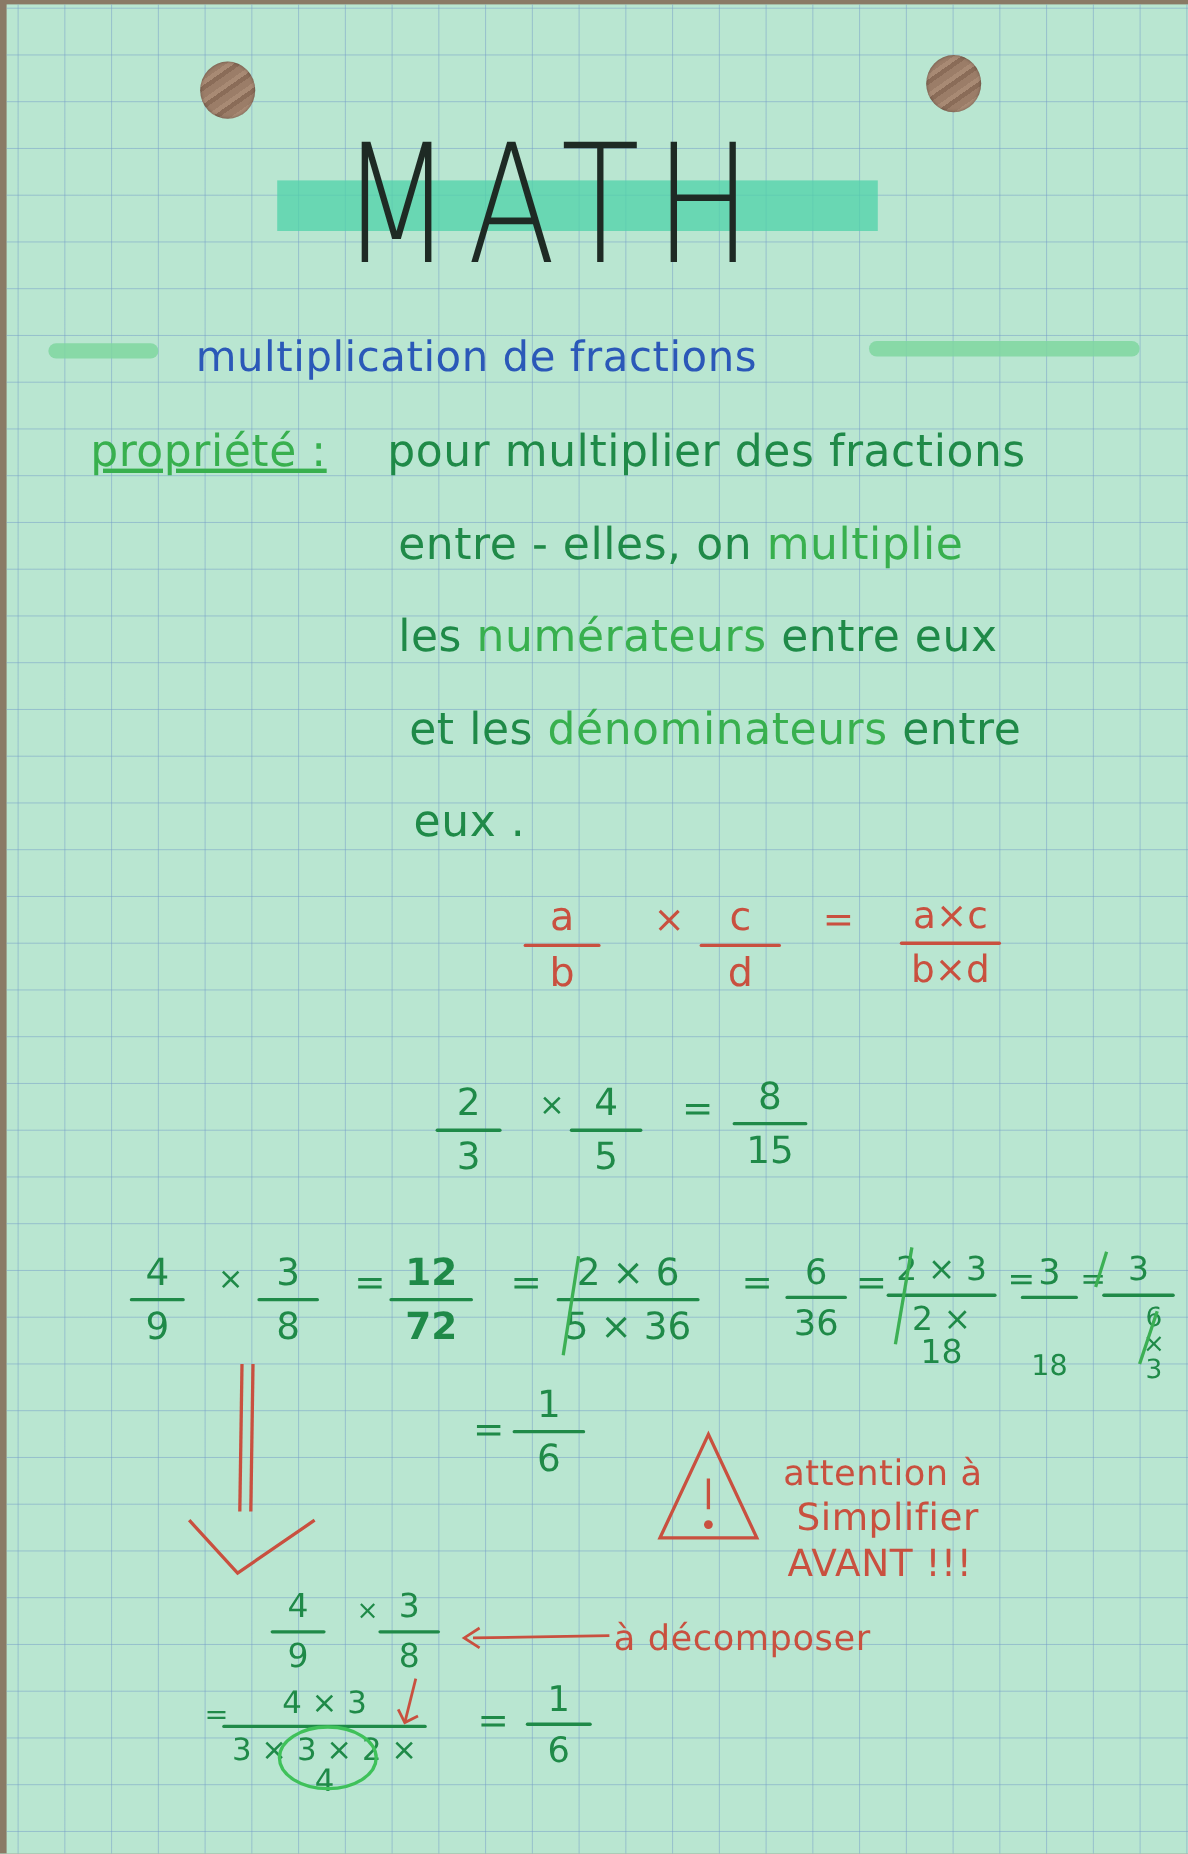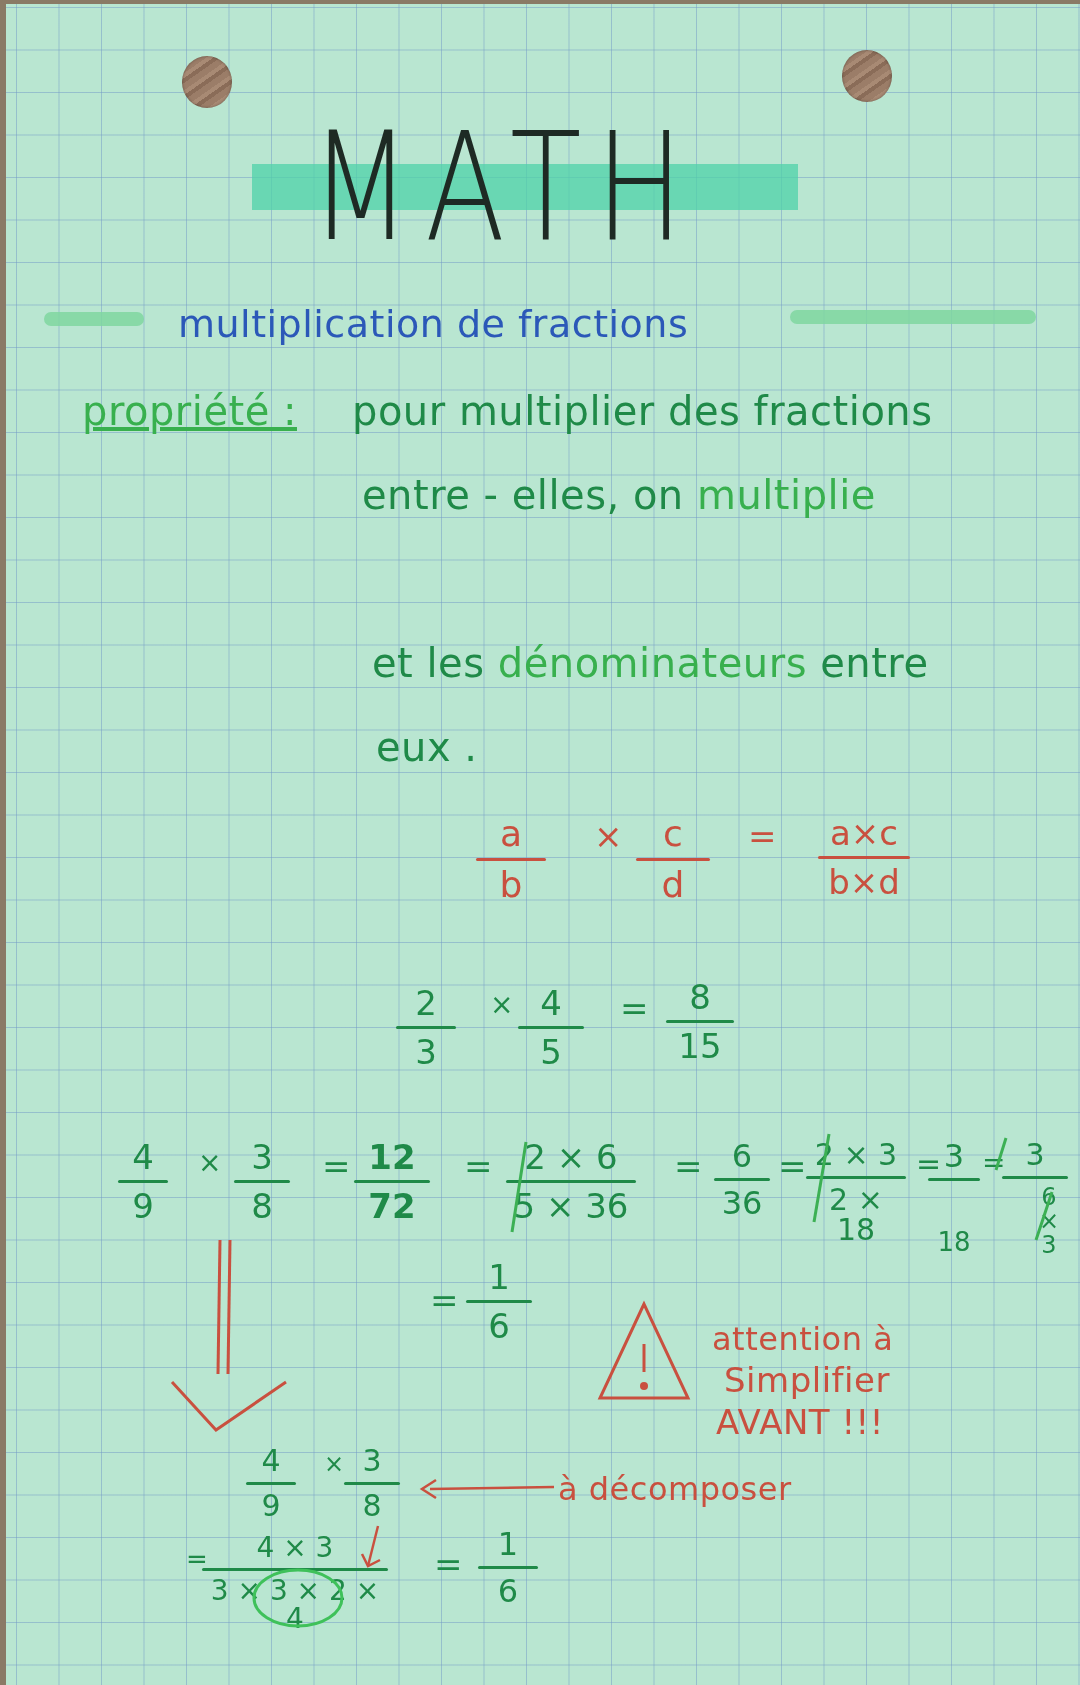--- a/index.html
+++ b/index.html
@@ -56,20 +56,23 @@
   <div class="abs hand subtitle" style="left:172px; top:298px;">multiplication de fractions</div>
 
   <div class="abs hand green1 txt-lg" style="left:76px; top:384px;text-decoration:underline;">propriété :</div>
 
   <div class="abs hand txt-lg" style="left:356px; top:468px;">
     <span class="green2">entre - elles, on </span><span class="green1">multiplie</span>
   </div>
   <div class="abs hand txt-lg" style="left:346px; top:384px;">
     <span class="green2">pour </span><span class="green2">multiplier</span><span class="green2"> des </span><span class="green2">fractions</span>
   </div>
+  <div class="abs hand txt-lg" style="left:356px; top:552px;">
+    <span class="green2">les </span><span class="green1">numérateurs</span><span class="green2"> entre eux</span>
+  </div>
   <div class="abs hand txt-lg" style="left:366px; top:636px;">
     <span class="green2">et les </span><span class="green1">dénominateurs</span><span class="green2"> entre</span>
   </div>
   <div class="abs hand txt-lg green2" style="left:370px; top:720px;">eux .</div>
 
 
   <div class="frac red" style="left:470px; top:812px; width:70px; font-size:36px;">
     <span class="num">a</span>
     <span class="bar" style="background:#c9503f;"></span>
     <span class="den">b</span>

